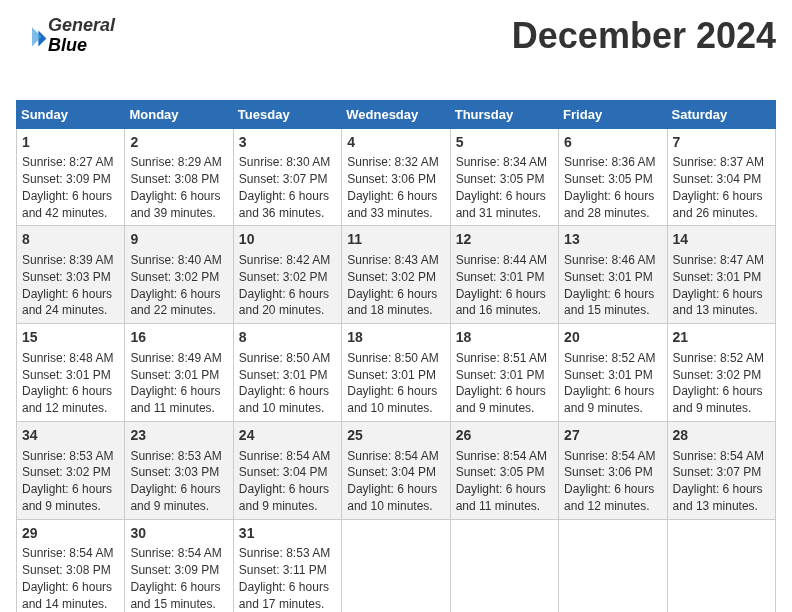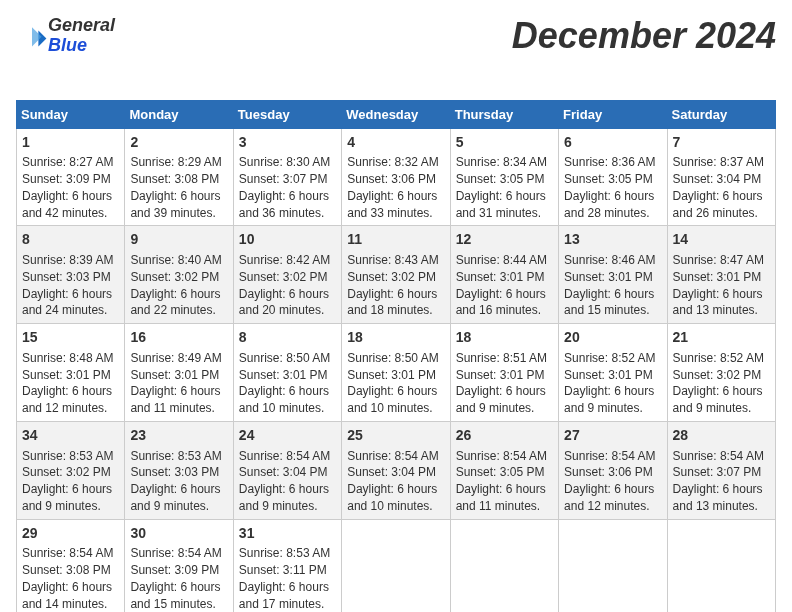--- a/index.html
+++ b/index.html
@@ -20,34 +20,33 @@
       display: flex;
       align-items: flex-end;
       font-style: italic;
     }
     .logo-text {
       font-size: 18px;
       font-weight: bold;
       line-height: 1.1;
     }
     .logo-general { color: #333; }
-    .logo-blue { color: #1d4ed8; }
+    .logo-blue { color: #000000; }
     .logo-icon {
       width: 32px;
       height: 32px;
     }
     .title-block {
       text-align: right;
     }
     .month-title {
       font-size: 36px;
       font-weight: bold;
       color: #333;
       line-height: 1.1;
-      font-style: italic;
     }
     .location {
       font-size: 16px;
       color: #555;
     }
     .calendar {
       width: 100%;
       border-collapse: collapse;
       font-size: 11px;
       margin-top: 44px;

